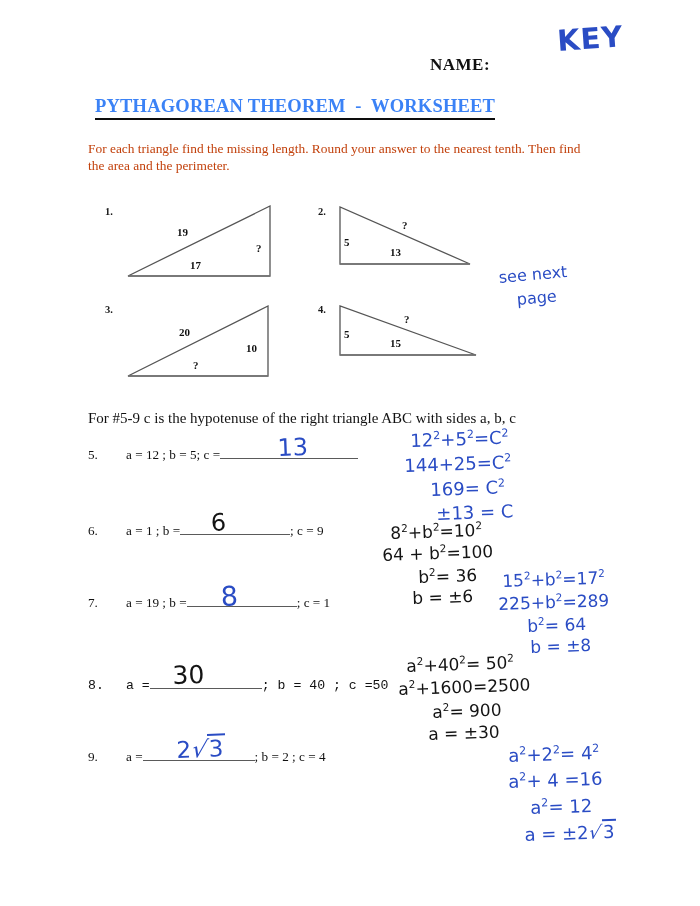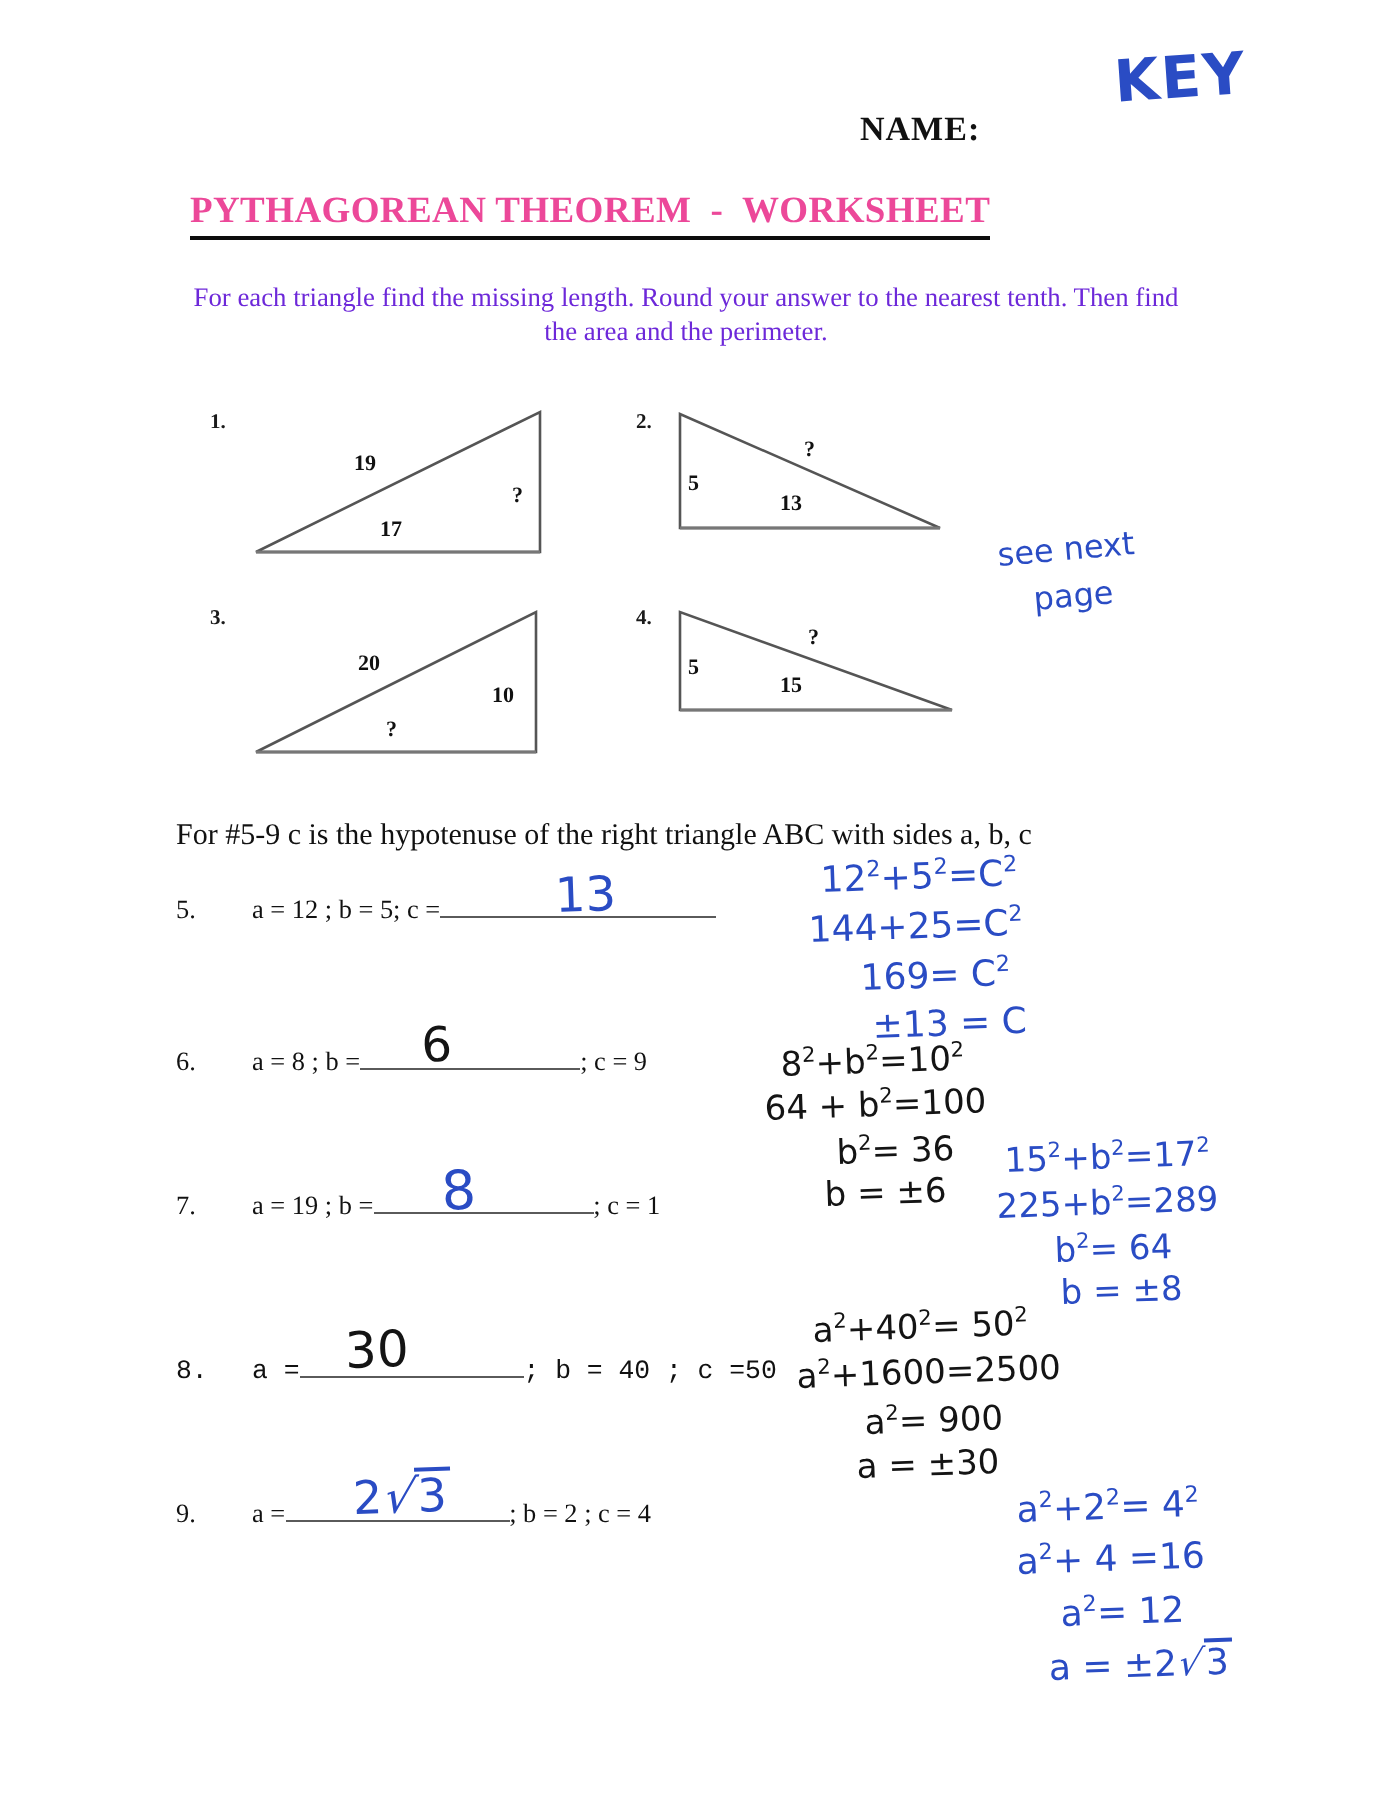--- a/index.html
+++ b/index.html
@@ -30,34 +30,33 @@
     color: #111;
   }
   .title {
     position: absolute;
     left: 95px;
     top: 96px;
     font-family: "Liberation Serif", serif;
     font-weight: bold;
     font-size: 18.5px;
     letter-spacing: 0.2px;
-    color: #ec4899;
+    color: #3b82f6;
     border-bottom: 2px solid #0d0d0d;
     padding-bottom: 1px;
     white-space: pre;
   }
   .instructions {
     position: absolute;
     left: 88px;
     top: 140px;
     width: 510px;
     font-size: 13.4px;
     line-height: 1.28;
-    color: #6d28d9;
-    text-align: center;
+    color: #c2410c;
   }
   .section-note {
     position: absolute;
     left: 88px;
     top: 410px;
     font-size: 15px;
     color: #111;
   }
 
   
@@ -204,21 +203,21 @@
     144+25=C<sup>2</sup>
   </div>
   <div class="hand" style="left:430px; top:479px; font-size:18px; transform:rotate(-2deg);">
     169= C<sup>2</sup>
   </div>
   <div class="hand" style="left:436px; top:503px; font-size:18px; transform:rotate(-2deg);">
     ±13 = C
   </div>
 
   <div class="prob" style="left:88px; top:519px;">
-    <span class="idx">6.</span><span>a = 8 ;  b =</span><span class="blank" style="width:110px;"></span><span>; c = 9</span>
+    <span class="idx">6.</span><span>a = 1 ;  b =</span><span class="blank" style="width:110px;"></span><span>; c = 9</span>
   </div>
   <div class="hand black" style="left:210px; top:509px; font-size:24px; transform:rotate(-3deg);">6</div>
 
   <div class="hand black" style="left:390px; top:523px; font-size:17px; transform:rotate(-2deg);">
     8<sup>2</sup>+b<sup>2</sup>=10<sup>2</sup>
   </div>
   <div class="hand black" style="left:382px; top:545px; font-size:17px; transform:rotate(-2deg);">
     64 + b<sup>2</sup>=100
   </div>
   <div class="hand black" style="left:418px; top:567px; font-size:17px; transform:rotate(-2deg);">

